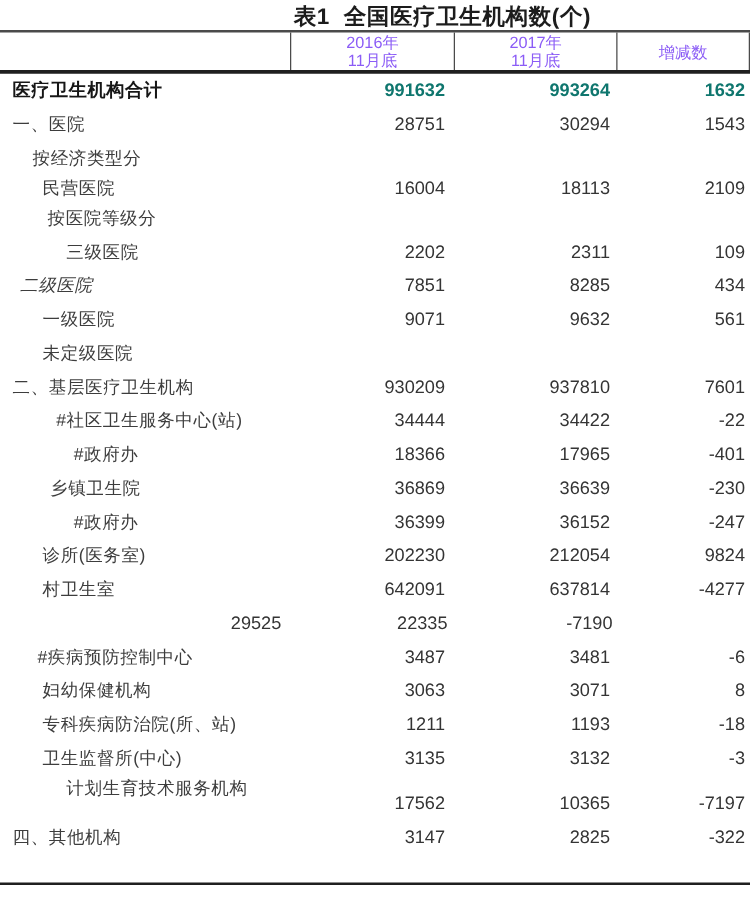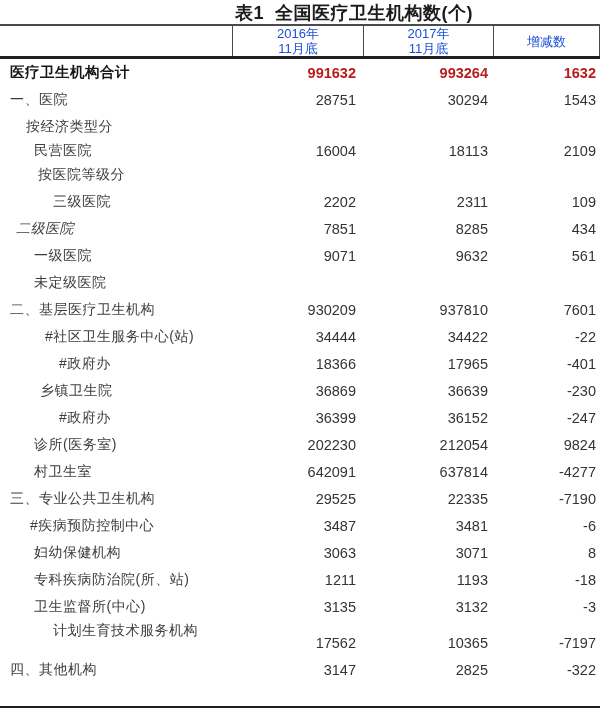--- a/index.html
+++ b/index.html
@@ -26,21 +26,21 @@
   .thead{
     display:grid;
     grid-template-columns:233px 131px 130px 106px;
     height:35px;
     border-top:2px solid #4a4a4a;
     border-bottom:3px solid #1f1f1f;
     box-sizing:border-box;
   }
   .th{
     display:flex;flex-direction:column;justify-content:center;align-items:center;
-    font-size:13px;line-height:15px;color:#1d4ed8;
+    font-size:13px;line-height:15px;color:#8b5cf6;
     border-right:1.5px solid #4a4a4a;
     box-sizing:border-box;
   }
   .th:first-child{border-left:none;}
 
   
   .tbody{
     display:flex;flex-direction:column;
     height:649px;
     border-bottom:2px solid #1f1f1f;
@@ -64,21 +64,21 @@
   }
   .row.bold .cell-label{color:#161616;}
   .num{
     text-align:right;color:#343434;
     font-size:14.5px;
     box-sizing:border-box;
   }
   .num.c2016{padding-right:8px;}
   .num.c2017{padding-right:6px;}
   .num.cdiff{padding-right:4px;}
-  .row.bold .num{color:#b91c1c;}
+  .row.bold .num{color:#0f766e;}
 
   
   .row.offset{align-items:stretch;}
   .row.offset .cell-label{align-self:flex-start;padding-top:1px;}
   .row.offset .num{align-self:flex-end;padding-bottom:3px;}
 </style>
 </head>
 <body>
 
 <div class="page">
@@ -193,21 +193,20 @@
         <div class="num c2017">212054</div>
         <div class="num cdiff">9824</div>
       </div>
       <div class="row">
         <div class="cell-label" style="padding-left: 34px;">村卫生室</div>
         <div class="num c2016">642091</div>
         <div class="num c2017">637814</div>
         <div class="num cdiff">-4277</div>
       </div>
       <div class="row">
-        <div class="cell-label" style="padding-left: 10px;">三、专业公共卫生机构</div>
         <div class="num c2016">29525</div>
         <div class="num c2017">22335</div>
         <div class="num cdiff">-7190</div>
       </div>
       <div class="row">
         <div class="cell-label" style="padding-left: 30px;">#疾病预防控制中心</div>
         <div class="num c2016">3487</div>
         <div class="num c2017">3481</div>
         <div class="num cdiff">-6</div>
       </div>

